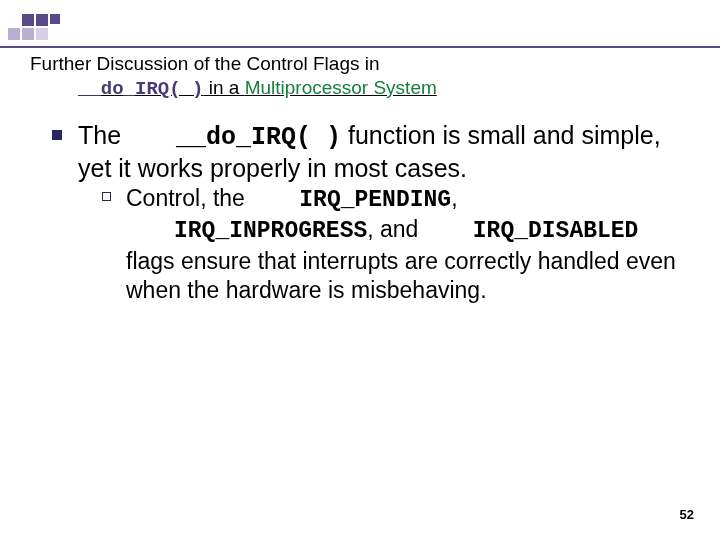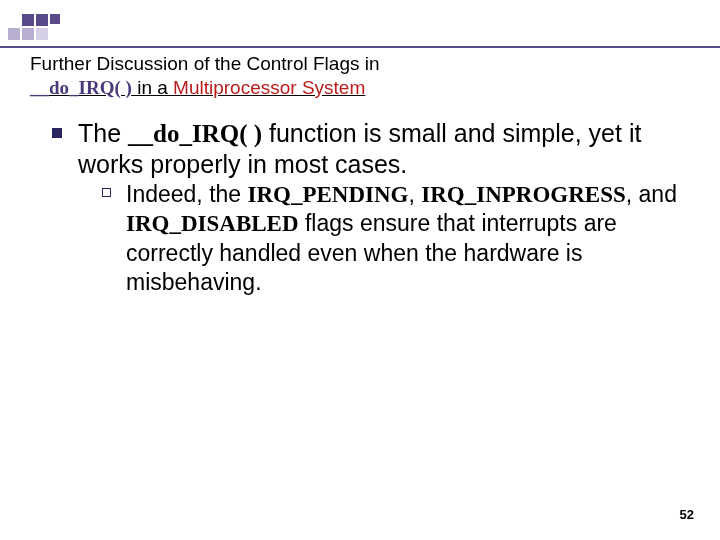--- a/index.html
+++ b/index.html
@@ -28,23 +28,23 @@
     position: absolute;
     top: 0; left: 0; right: 0; bottom: 0;
     padding: 52px 30px 0 30px;
     box-sizing: border-box;
   }
   .title {
     font-size: 19px;
     line-height: 1.25;
     margin-bottom: 18px;
   }
-  .code { font-family: Liberation Serif, serif; font-weight: bold; }
+  .code { font-family: Liberation Mono, monospace; font-weight: bold; margin-left: 48px; }
   .underline { text-decoration: underline; }
-  .olive { color: #b91c1c; }
+  .olive { color: #15803d; }
   .purple { color: #4a3a7a; }
   .body {
     padding-left: 22px;
     font-size: 25px;
     line-height: 1.25;
   }
   .lvl1 {
     position: relative;
     padding-left: 26px;
     margin-bottom: 8px;
@@ -109,20 +109,20 @@
       <span class="code purple">__do_IRQ( )</span><span> in a </span><span class="olive">Multiprocessor System</span>
     </span>
   </div>
 
   <div class="body">
     <div class="lvl1">
       <span>The </span><span class="code">__do_IRQ( )</span><span> function is small and simple, yet it works properly in most cases.</span>
 
       <div class="sub">
         <div class="lvl2">
-          <span>Indeed, the </span><span class="code">IRQ_PENDING</span><span>, </span><span class="code">IRQ_INPROGRESS</span><span>, and </span><span class="code">IRQ_DISABLED</span><span> flags ensure that interrupts are correctly handled even when the hardware is misbehaving.</span>
+          <span>Control, the </span><span class="code">IRQ_PENDING</span><span>, </span><span class="code">IRQ_INPROGRESS</span><span>, and </span><span class="code">IRQ_DISABLED</span><span> flags ensure that interrupts are correctly handled even when the hardware is misbehaving.</span>
         </div>
       </div>
     </div>
   </div>
 
   <div class="slidenum">52</div>
 </div>
 
 </body></html>

